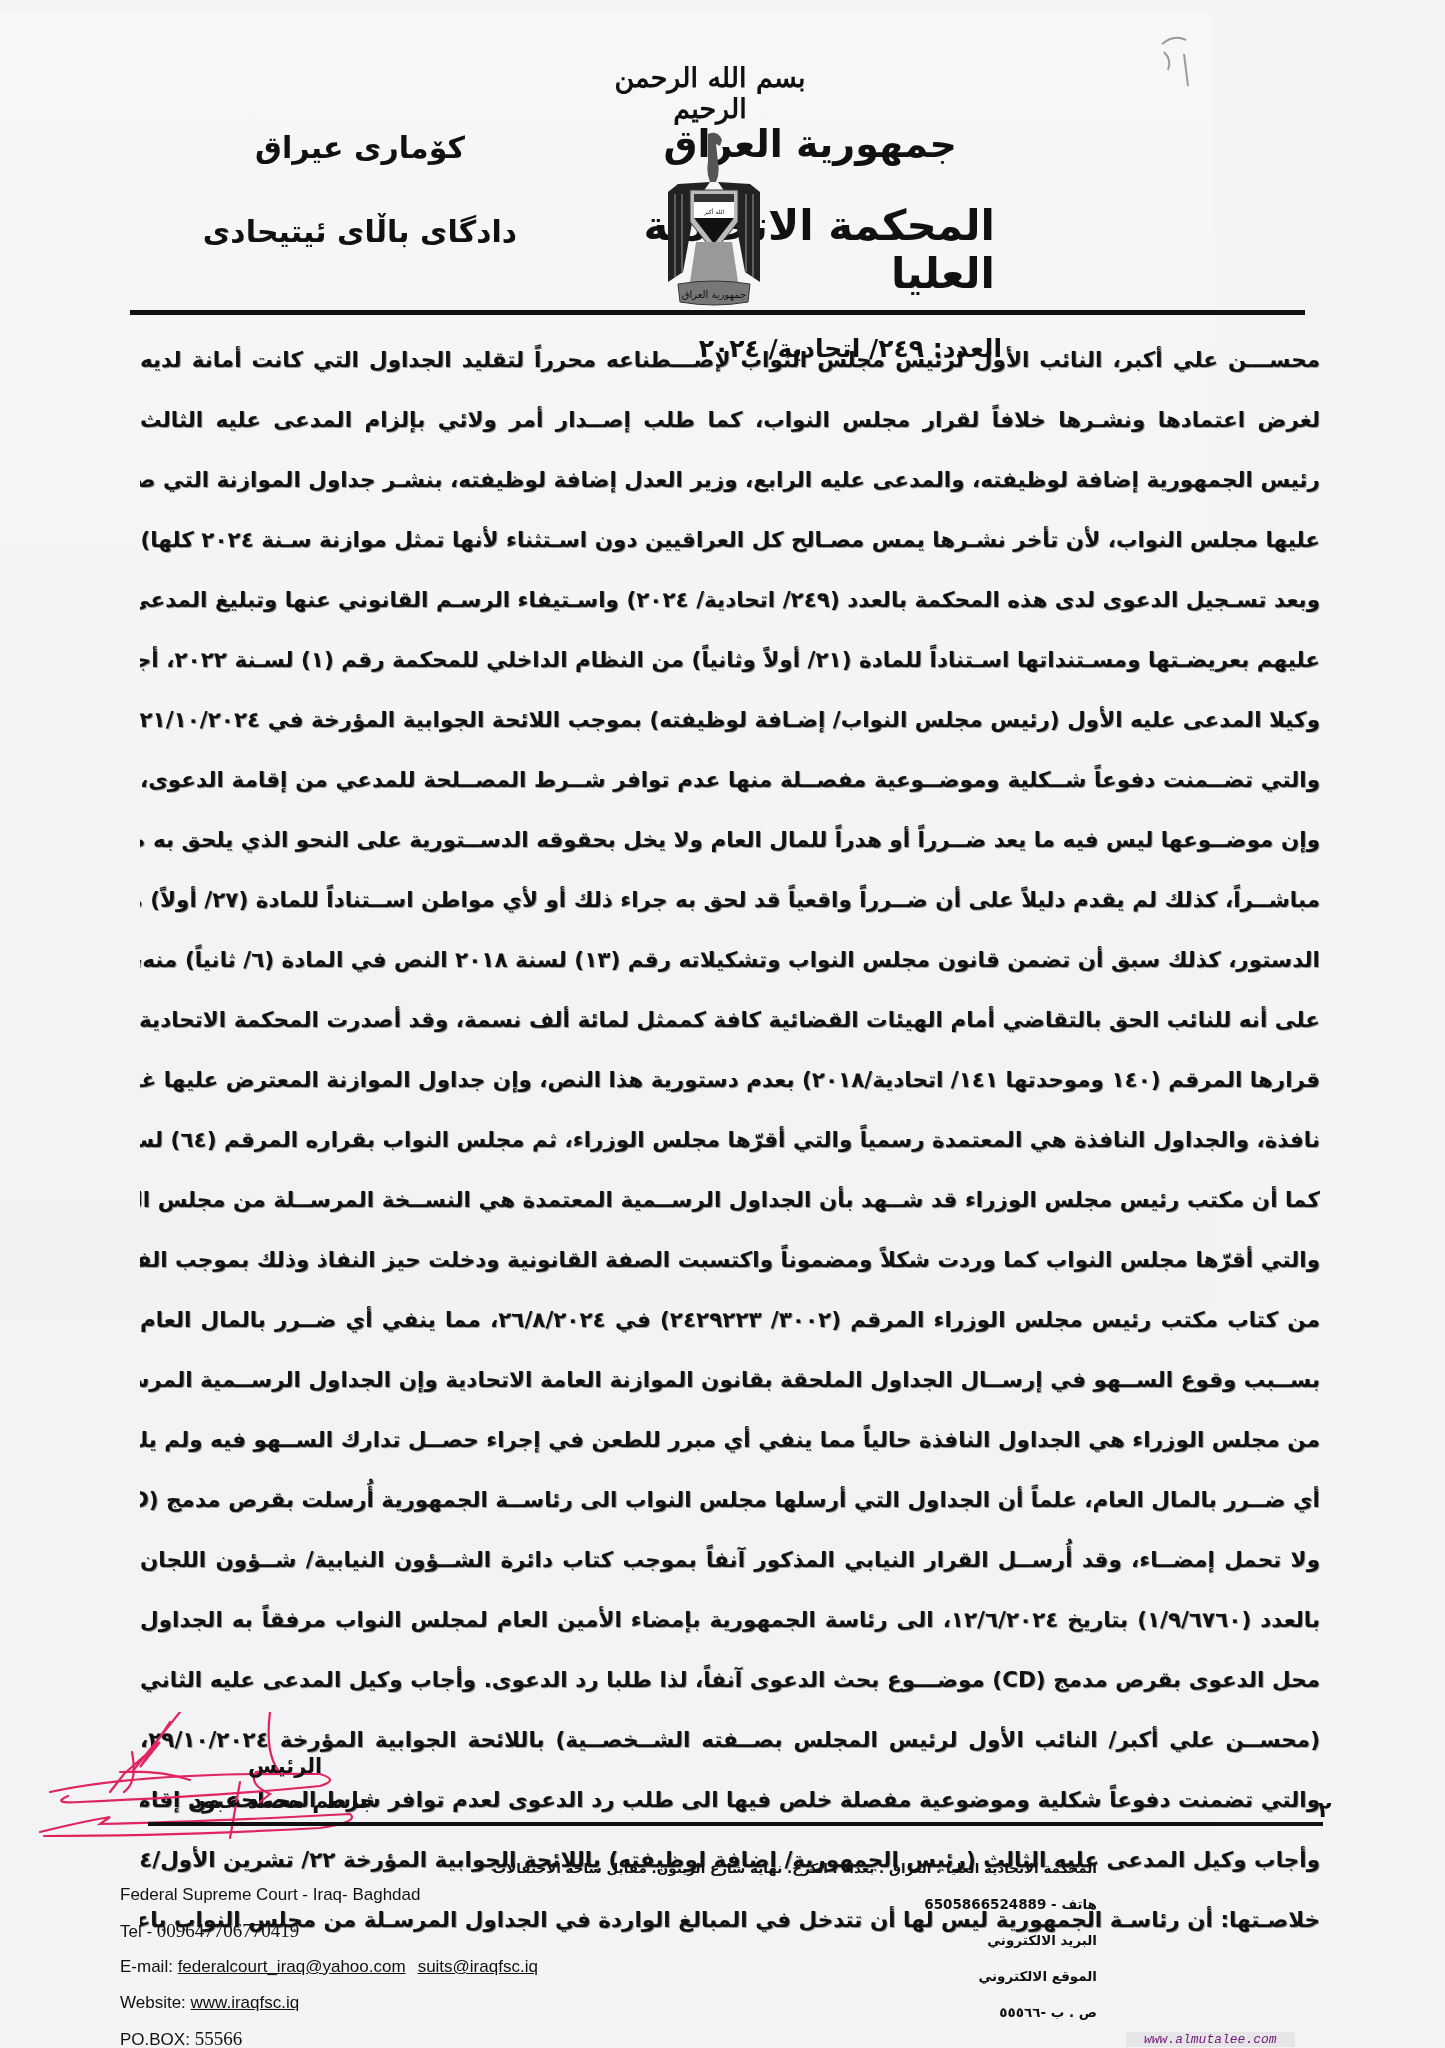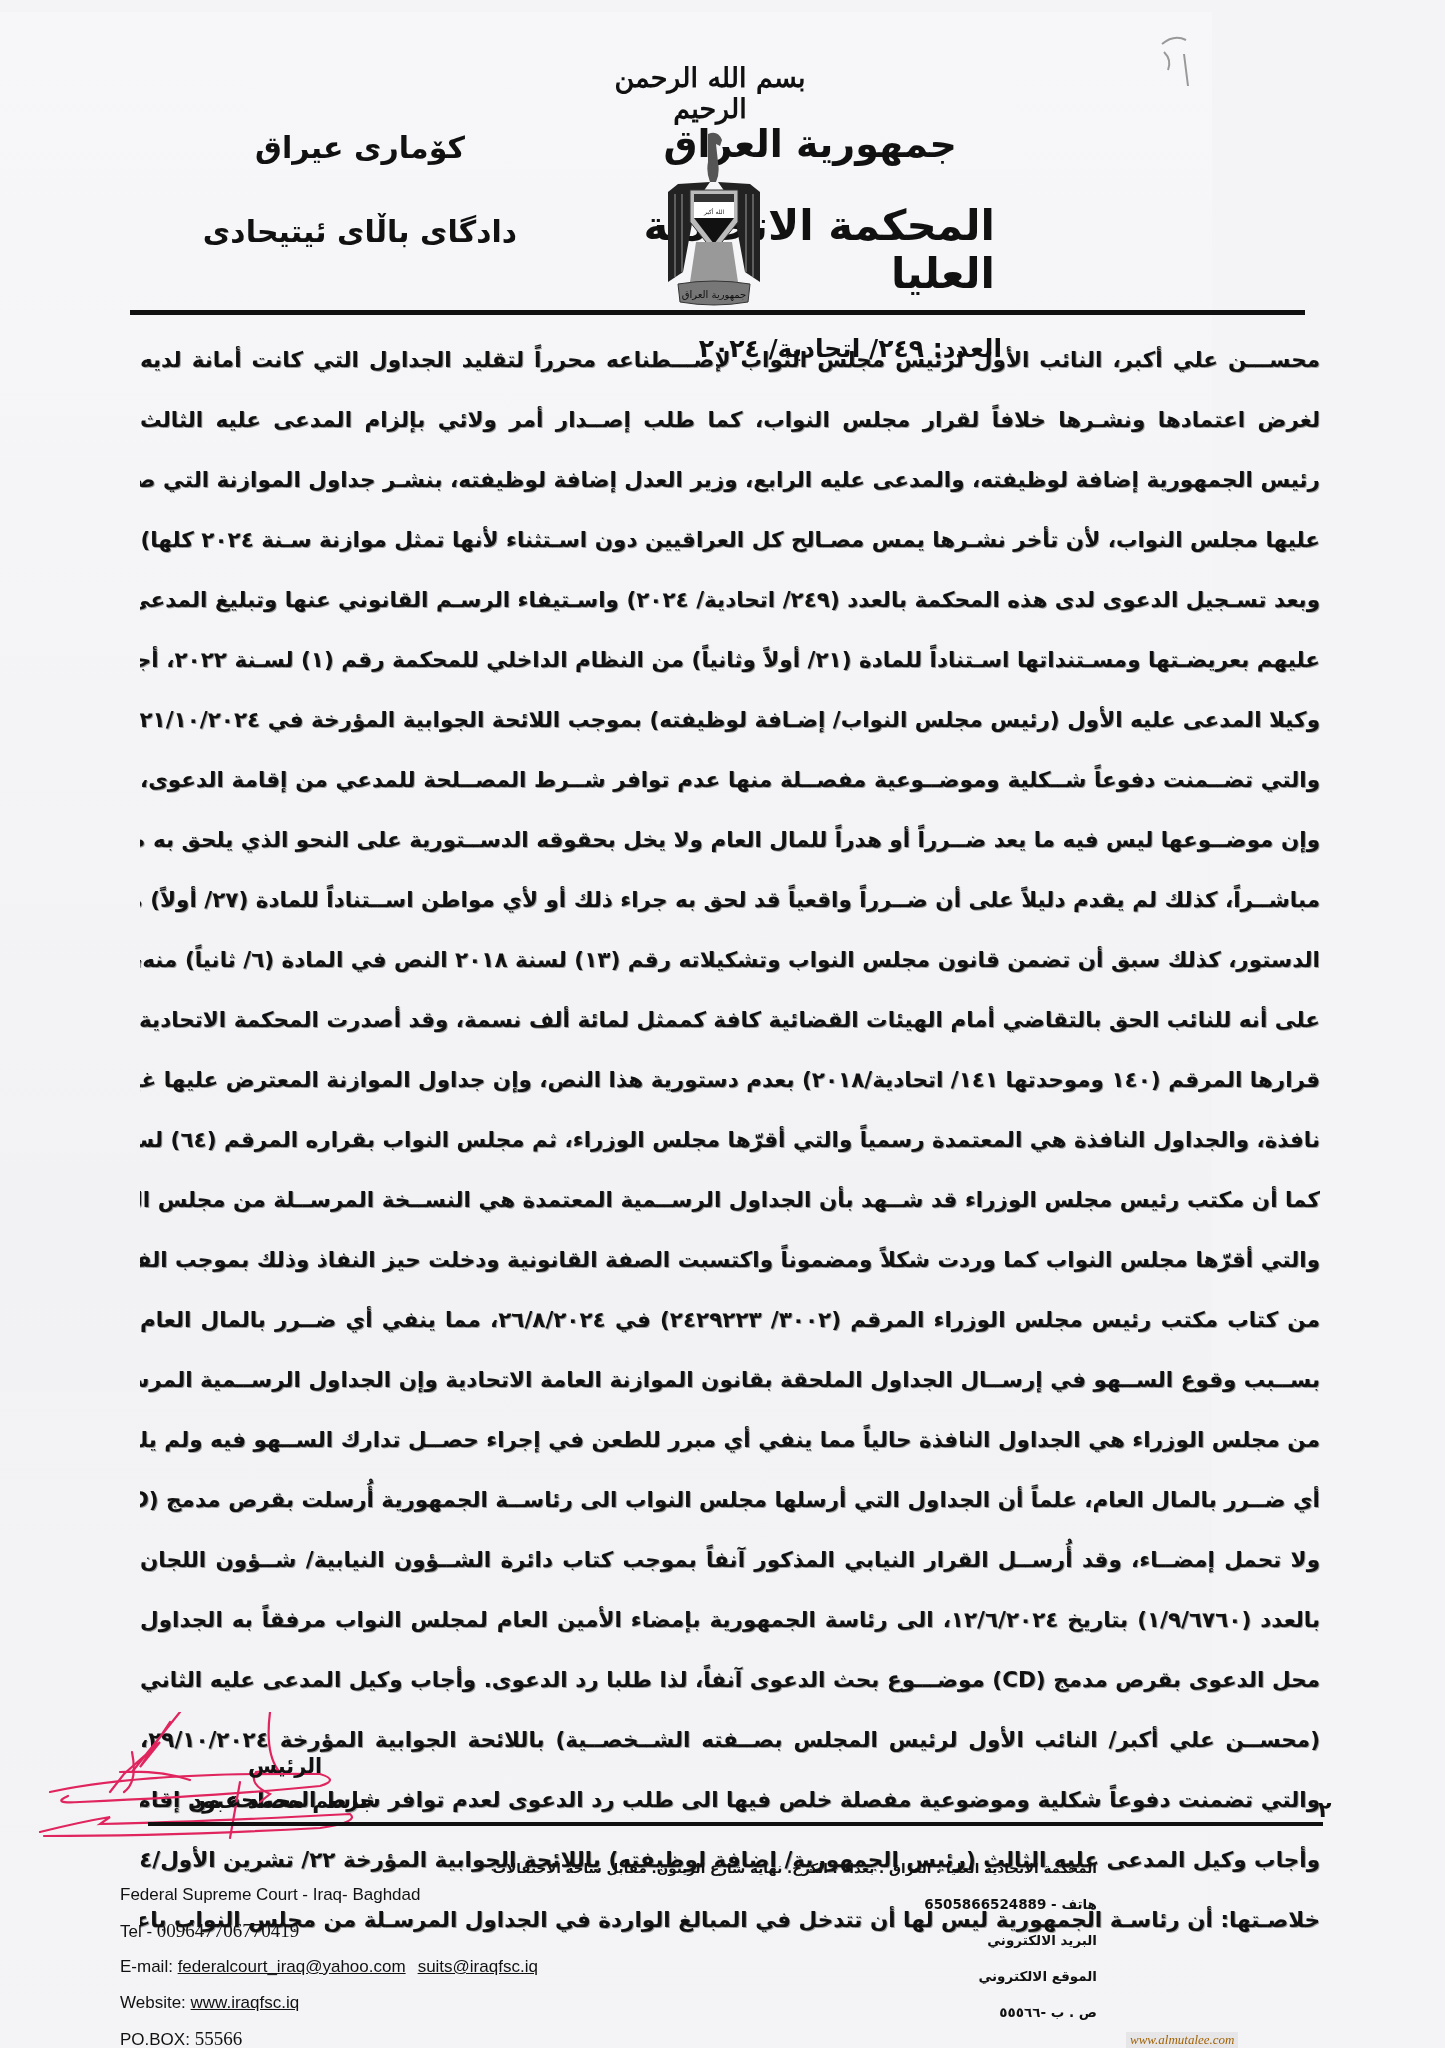--- a/index.html
+++ b/index.html
@@ -68,22 +68,22 @@
     .footer-left .label { font-weight: normal; }
     .footer-left .num { font-family: "Liberation Serif", serif; font-size: 19px; }
     .footer-left .link { text-decoration: underline; color: #111; cursor: pointer; }
     .footer-left .gap { display: inline-block; width: 12px; }
     .footer-right {
       position: absolute; right: 115px; top: 1838px; width: 600px; direction: rtl; text-align: right;
       font-family: "DejaVu Sans", sans-serif; font-weight: bold; font-size: 13.5px; color: #111;
     }
     .footer-right .row { height: 36px; line-height: 36px; white-space: nowrap; }
     .watermark {
-      position: absolute; left: 1126px; top: 2020px; padding: 0 4px; background: #e6e6e8;
-      font-family: Liberation Serif, serif; font-style: italic; font-size: 13px; color: #a16207;
+      position: absolute; left: 1126px; top: 2020px; padding: 0 18px; background: #e6e6e8;
+      font-family: Liberation Mono, monospace; font-style: italic; font-size: 13px; color: #701a75;
     }
   </style>
 </head>
 <body>
 
 <div class="page">
 
   <svg class="corner-mark" viewBox="0 0 40 60">
     <path d="M8 14 Q20 4 32 10 M10 22 Q18 30 14 40 M30 24 L34 56" stroke="#999" stroke-width="2" fill="none"></path>
   </svg>

